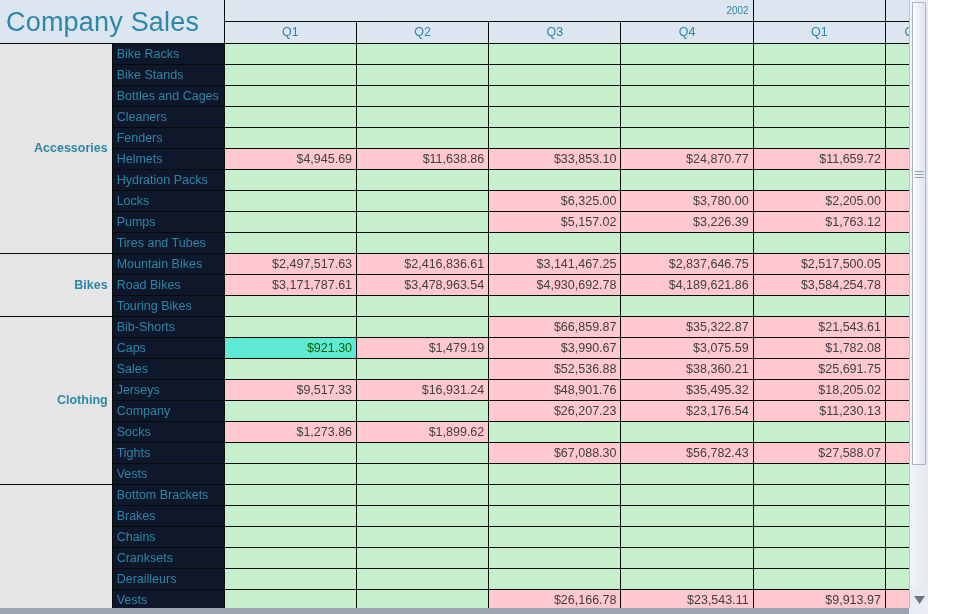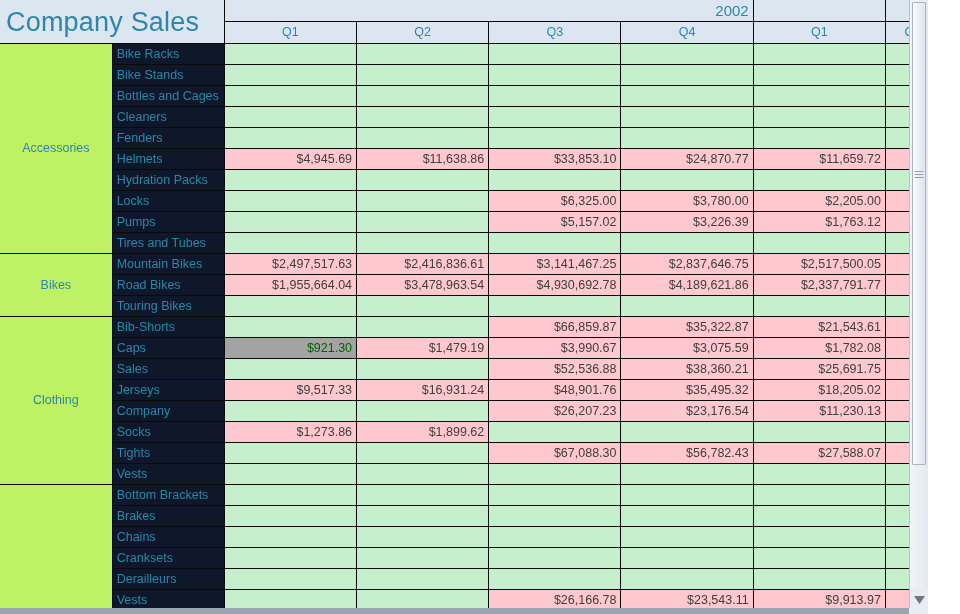--- a/index.html
+++ b/index.html
@@ -65,64 +65,65 @@
     letter-spacing: 0.2px;
   }
 
   
   .year-cell {
     background: #DCE6F0;
     text-align: right;
     height: 21px !important;
     line-height: 21px !important;
     border-top: none !important;
-    font-size: 15px;
+    font-size: 10px;
     color: #2E86A8;
   }
   .year-blank {
     background: #DCE6F0;
     height: 21px !important;
     border-top: none !important;
   }
 
   
   .qhead {
     background: #DCE6F0;
     text-align: center;
     height: 21px !important;
     line-height: 21px !important;
     color: #2E86A8;
   }
 
   
   .cat-cell {
-    background: #bef264;
+    background: #e5e5e5;
     vertical-align: bottom;
     border-left: none !important;
-    text-align: center;
+    text-align: right;
     color: #2E86A8;
     padding-bottom: 1px !important;
+    font-weight: bold;
   }
   .cat-cell .cat-label {
     display: block;
     line-height: 16px;
   }
   .sub-cell {
     background: #0f172a;
     text-align: left;
     color: #2E86A8;
   }
 
   
   .v {
     text-align: right;
     font-size: 12.5px;
   }
   .v.neg   { background: #FFC7CE; color: #404040; }
-  .v.pos   { background: #a3a3a3; color: #006100; }
+  .v.pos   { background: #5eead4; color: #006100; }
   .v.empty-green { background: #C6EFCE; }
   .v.empty-pink  { background: #FFC7CE; }
 
   
   .vscroll {
     position: absolute;
     top: 0; right: 0;
     width: 19px;
     height: 614px;
     background: #E8EDF3;
@@ -319,25 +320,25 @@
             <td class="sub-cell">Mountain Bikes</td>
             <td class="v neg">$2,497,517.63</td>
             <td class="v neg">$2,416,836.61</td>
             <td class="v neg">$3,141,467.25</td>
             <td class="v neg">$2,837,646.75</td>
             <td class="v neg">$2,517,500.05</td>
             <td class="v neg">$</td>
           </tr>
           <tr>
             <td class="sub-cell">Road Bikes</td>
-            <td class="v neg">$1,955,664.04</td>
+            <td class="v neg">$3,171,787.61</td>
             <td class="v neg">$3,478,963.54</td>
             <td class="v neg">$4,930,692.78</td>
             <td class="v neg">$4,189,621.86</td>
-            <td class="v neg">$2,337,791.77</td>
+            <td class="v neg">$3,584,254.78</td>
             <td class="v neg">$</td>
           </tr>
           <tr>
             <td class="sub-cell">Touring Bikes</td>
             <td class="v empty-green"></td>
             <td class="v empty-green"></td>
             <td class="v empty-green"></td>
             <td class="v empty-green"></td>
             <td class="v empty-green"></td>
             <td class="v empty-green"></td>

